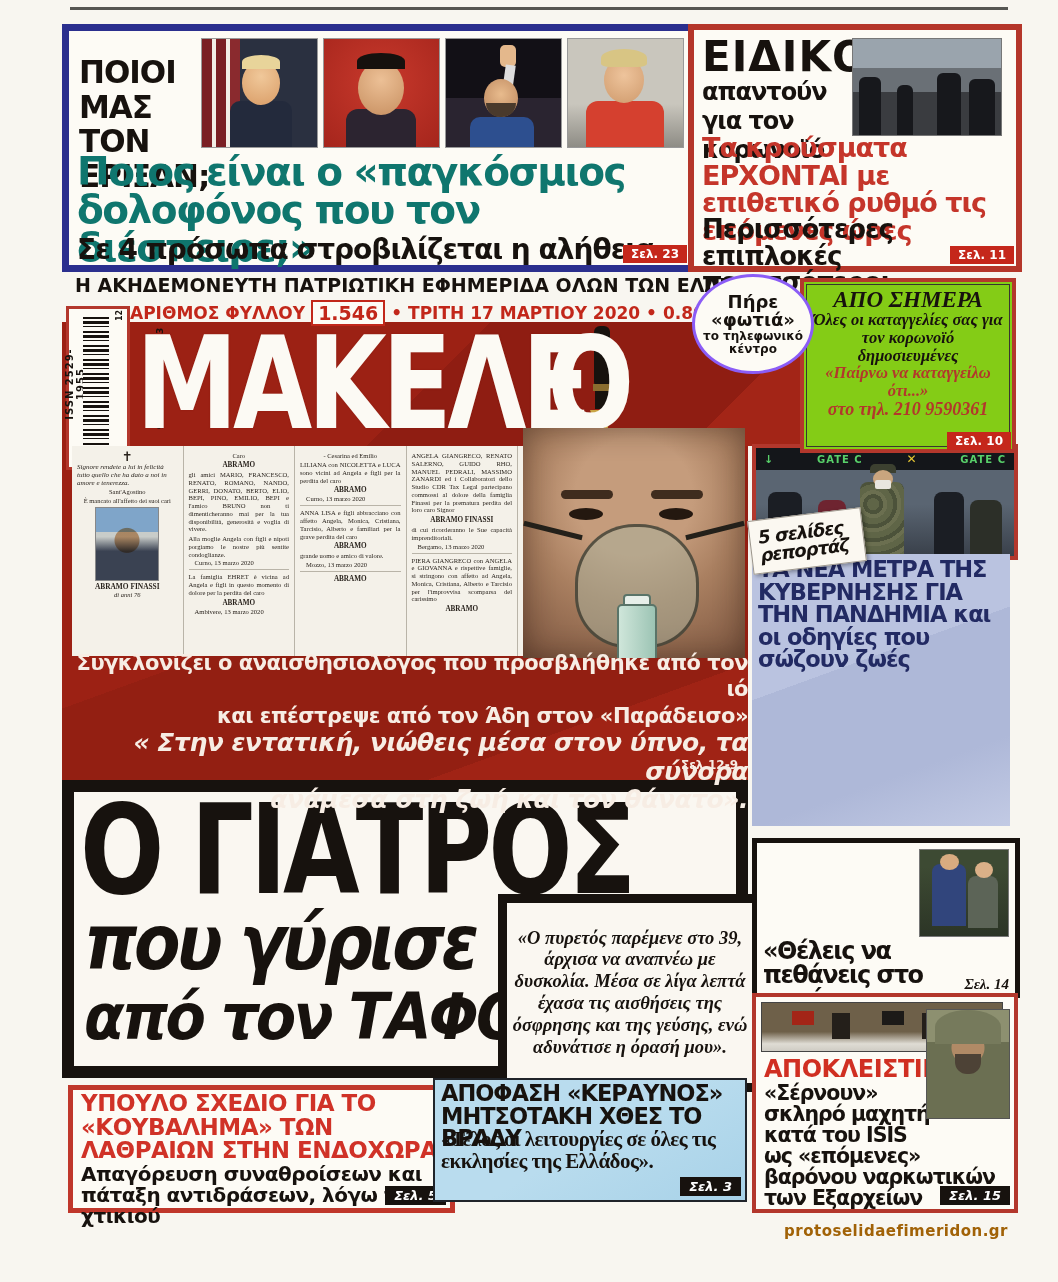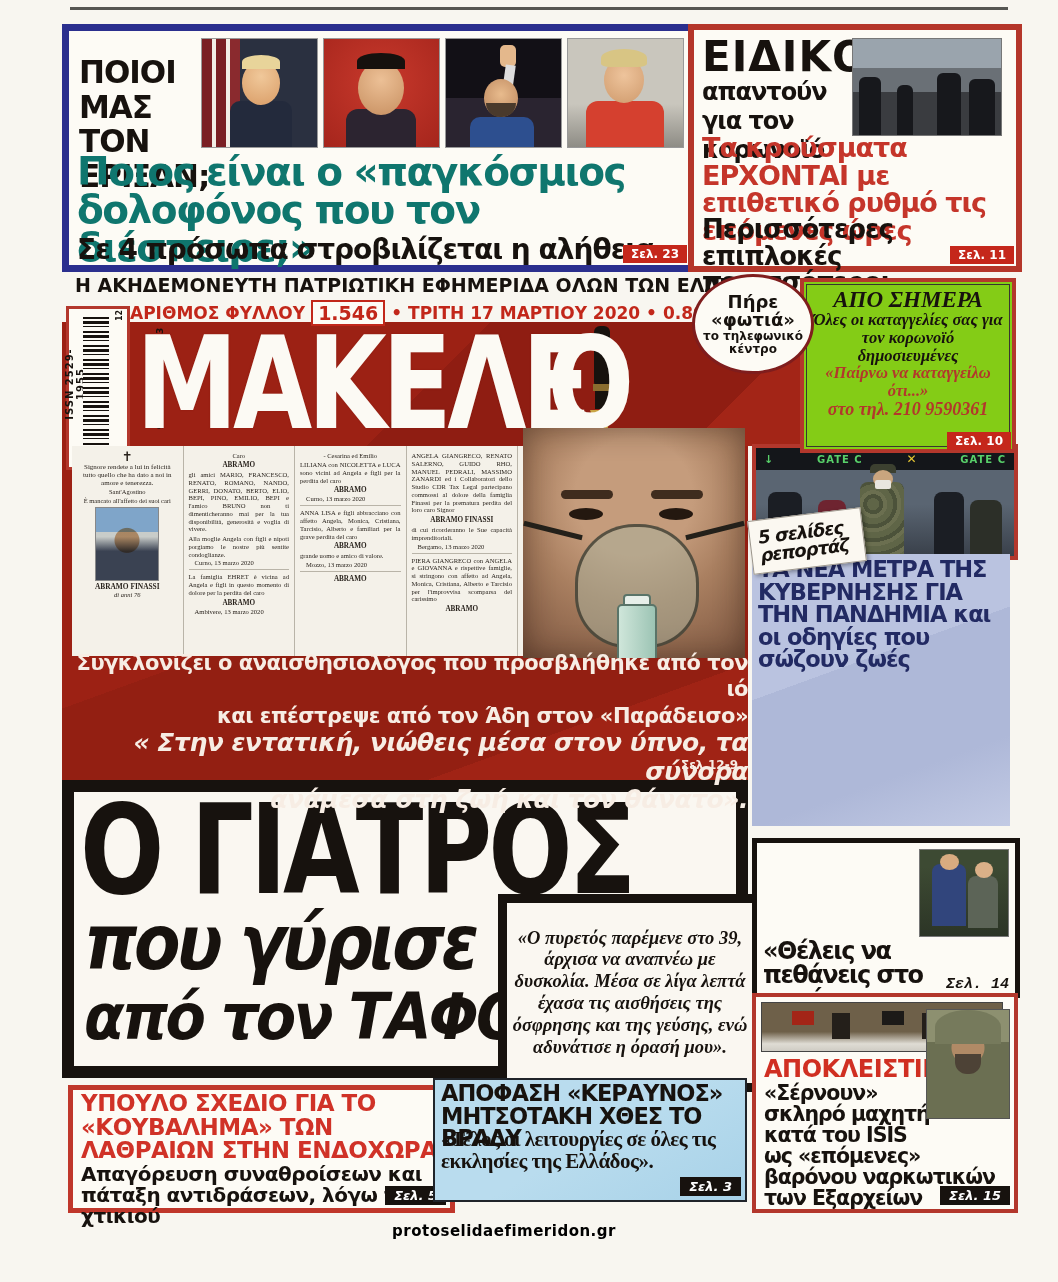--- a/index.html
+++ b/index.html
@@ -61,38 +61,38 @@
   #barcode-box{left:66px;top:306px;width:58px;height:158px;background:#fdfbf5;border:3px solid #b3372c;}
   #issn{position:absolute;left:-44px;top:64px;transform:rotate(-90deg);font-size:10px;font-weight:700;color:#17120e;letter-spacing:1px;width:100px;text-align:center;}
   #bars{position:absolute;left:14px;top:8px;width:26px;height:128px;
     background:repeating-linear-gradient(180deg,#17120e 0 2px,#fdfbf5 2px 4px,#17120e 4px 7px,#fdfbf5 7px 9px,#17120e 9px 10px,#fdfbf5 10px 14px);}
   #bcnum{position:absolute;left:26px;top:64px;transform:rotate(-90deg);font-size:9px;font-weight:700;color:#17120e;width:130px;text-align:center;letter-spacing:1px;}
   #bctop{position:absolute;right:2px;top:2px;font-size:8px;font-weight:700;color:#17120e;transform:rotate(-90deg);}
   #mast-title{left:136px;top:322px;height:124px;display:flex;align-items:center;z-index:3;}
   #mast-title .word{font-size:128px;font-weight:900;color:#fcfaf4;letter-spacing:-6px;line-height:1;transform:scaleX(.8);transform-origin:left center;text-shadow:0 0 2px rgba(120,20,10,.4);}
   #mast-o{font-size:128px;font-weight:900;color:#fcfaf4;letter-spacing:-6px;line-height:1;transform:scaleX(.8) translateX(-96px);transform-origin:left center;}
   #pen{margin-left:-120px;margin-top:4px;}
-  #balloon{left:692px;top:274px;width:116px;height:94px;background:#fdfbf5;border:3px solid #7f1d1d;border-radius:50%;z-index:6;
+  #balloon{left:692px;top:274px;width:116px;height:94px;background:#fdfbf5;border:3px solid #8b5cf6;border-radius:50%;z-index:6;
     display:flex;flex-direction:column;align-items:center;justify-content:center;text-align:center;line-height:1.05;}
   #balloon .b1{font-size:18px;font-weight:900;color:#17120e;}
   #balloon .b2{font-size:12px;font-weight:800;color:#17120e;}
   #promo{left:800px;top:278px;width:208px;height:167px;background:#84cc16;border:4px solid #b3372c;z-index:5;}
   #promo .inner{position:absolute;inset:2px;border:1.5px solid #3a3530;padding:3px 4px;text-align:center;}
   #promo .p-title{font-size:23px;font-weight:900;font-style:italic;color:#17120e;line-height:1;}
   #promo .p-body{font-size:16.5px;font-weight:700;font-style:italic;color:#17120e;line-height:1.08;}
   #promo .p-red{font-size:16.5px;font-weight:700;font-style:italic;color:#b3372c;line-height:1.08;}
   #promo .p-phone{font-size:18px;font-weight:700;font-style:italic;color:#b3372c;line-height:1.1;}
   #promo-ref{position:absolute;right:-2px;bottom:-4px;}
 
   
   #obits{left:72px;top:446px;width:668px;height:210px;background:#f4f1e9;display:flex;z-index:2;overflow:hidden;}
   .obit-col{flex:1 1 0;border-right:1px solid #b9b4a8;padding:4px 5px;font-family:"Liberation Serif","DejaVu Serif",serif;color:#2a241e;overflow:hidden;}
   .obit-col:last-child{border-right:none;}
   .ob-cross{text-align:center;font-size:13px;line-height:1;}
-  .ob-epi{font-size:7px;line-height:1.15;text-align:center;}
+  .ob-epi{font-style:italic;font-size:7px;line-height:1.15;text-align:left;}
   .ob-attr{font-size:6.5px;text-align:center;margin-top:1px;}
   .ob-line{font-size:6.5px;text-align:center;margin-top:2px;}
   .ob-body{font-size:6.6px;line-height:1.18;text-align:justify;margin-top:2px;}
   .ob-head{font-size:7.2px;font-weight:700;text-align:center;margin-top:2px;}
   .ob-date{font-size:6.6px;margin-top:1px;text-indent:6px;}
   .ob-photo{width:62px;height:72px;margin:3px auto 1px;border:1px solid #888;}
   #ph-finassi{background:linear-gradient(180deg,#7fa5c9 0 34%,#c8ccc9 34% 40%,#3a4252 60% 100%),radial-gradient(circle at 50% 45%,#d8a87e 12px,transparent 13px);background-blend-mode:multiply;}
   #ph-testa{background:linear-gradient(180deg,#b9b5ac 0 30%,#8e8a80 30% 100%),radial-gradient(circle at 50% 40%,#d8ae84 11px,transparent 12px);background-blend-mode:multiply;}
   .ob-name{font-size:7.4px;font-weight:700;text-align:center;}
   .ob-sub{font-size:6.5px;font-style:italic;text-align:center;}
@@ -149,21 +149,21 @@
 
   #papadakis{left:752px;top:838px;width:258px;height:150px;background:#fdfbf5;border:5px solid #17120e;}
   #pp-head{position:absolute;left:6px;top:4px;width:150px;font-size:23px;font-weight:900;color:#cc2b20;line-height:1.02;letter-spacing:-1px;}
   #pp-photo{position:absolute;right:6px;top:6px;width:88px;height:86px;border:1px solid #777;
     background:linear-gradient(180deg,#3d4a33 0 20%,#2c3526 100%);overflow:hidden;}
   #pp-photo .m{position:absolute;left:12px;top:14px;width:34px;height:62px;background:#31457c;border-radius:8px 8px 0 0;}
   #pp-photo .mh2{position:absolute;left:20px;top:4px;width:19px;height:16px;border-radius:50%;background:#d8ab80;}
   #pp-photo .w{position:absolute;right:10px;top:26px;width:30px;height:52px;background:#5c6457;border-radius:8px 8px 0 0;}
   #pp-photo .wh{position:absolute;right:15px;top:12px;width:18px;height:16px;border-radius:50%;background:#dbb088;}
   #pp-quote{position:absolute;left:6px;top:96px;width:240px;font-size:24px;font-weight:900;color:#17120e;line-height:1.0;letter-spacing:-1.5px;}
-  #pp-ref{position:absolute;right:6px;bottom:0;font-family:Liberation Mono, monospace;font-size:15px;font-weight:700;font-style:italic;color:#17120e;}
+  #pp-ref{position:absolute;right:6px;bottom:0;font-family:Liberation Serif, serif;font-size:15px;font-weight:700;font-style:italic;color:#17120e;}
 
   #exclusive{left:752px;top:993px;width:258px;height:212px;background:#fdfbf5;border:4px solid #b3372c;}
   #ex-photo{position:absolute;left:5px;top:5px;width:240px;height:48px;border:1px solid #444;
     background:linear-gradient(180deg,#6e6049 0 60%,#dfdcd4 85%,#cfccc4 100%);overflow:hidden;}
   #ex-photo .flag{position:absolute;width:22px;height:14px;background:#a32517;top:8px;}
   #ex-photo .flag.dark{background:#1c1a18;}
   #ex-photo .door{position:absolute;width:18px;height:26px;background:#241f1a;top:10px;}
   #ex-fighter{position:absolute;right:4px;top:12px;width:82px;height:108px;border:1px solid #555;z-index:3;
     background:radial-gradient(circle at 50% 35%,#b08a66 0 16px,transparent 17px),linear-gradient(180deg,#8d9070 0 30%,#6b6f52 30% 100%);}
   #ex-fighter .hood{position:absolute;left:8px;top:0;width:66px;height:34px;border-radius:50% 50% 0 0;background:#767a5c;}
@@ -178,21 +178,21 @@
   #bl-head{position:absolute;left:8px;top:2px;font-size:23px;font-weight:900;color:#d03227;line-height:1.03;letter-spacing:-.5px;}
   #bl-sub{position:absolute;left:8px;top:74px;font-size:20px;font-weight:800;color:#17120e;line-height:1.05;letter-spacing:-.5px;}
   #bl-ref{position:absolute;right:4px;bottom:3px;}
 
   #bm-box{left:433px;top:1078px;width:310px;height:120px;background:linear-gradient(150deg,#b9dcee 0 50%,#a8d2e8 100%);border:2px solid #20242a;}
   #bm-l1{position:absolute;left:6px;top:2px;font-size:22.5px;font-weight:900;color:#17120e;line-height:1.0;letter-spacing:-1px;}
   #bm-l2{position:absolute;left:6px;top:48px;font-family:"Liberation Serif","DejaVu Serif",serif;font-size:21px;font-weight:700;color:#17120e;line-height:1.05;letter-spacing:-.5px;}
   #bm-l3{position:absolute;left:6px;top:92px;font-size:24px;font-weight:900;color:#17120e;letter-spacing:-1px;}
   #bm-ref{position:absolute;right:4px;bottom:4px;}
 
-  #credit{left:0;top:1222px;width:1008px;text-align:center;font-size:15px;font-weight:700;color:#000000;letter-spacing:.5px;}
+  #credit{left:0;top:1222px;width:1008px;text-align:right;font-size:15px;font-weight:700;color:#a16207;letter-spacing:.5px;}
 </style>
 </head>
 <body>
 
 <div id="page">
   <div class="abs" id="scanline"></div>
 
   <div class="abs" id="tl-box">
     <div class="abs" id="tl-kicker">ΠΟΙΟΙ ΜΑΣ ΤΟΝ ΕΡΙΞΑΝ;</div>
     <div class="abs" id="tl-photos">

